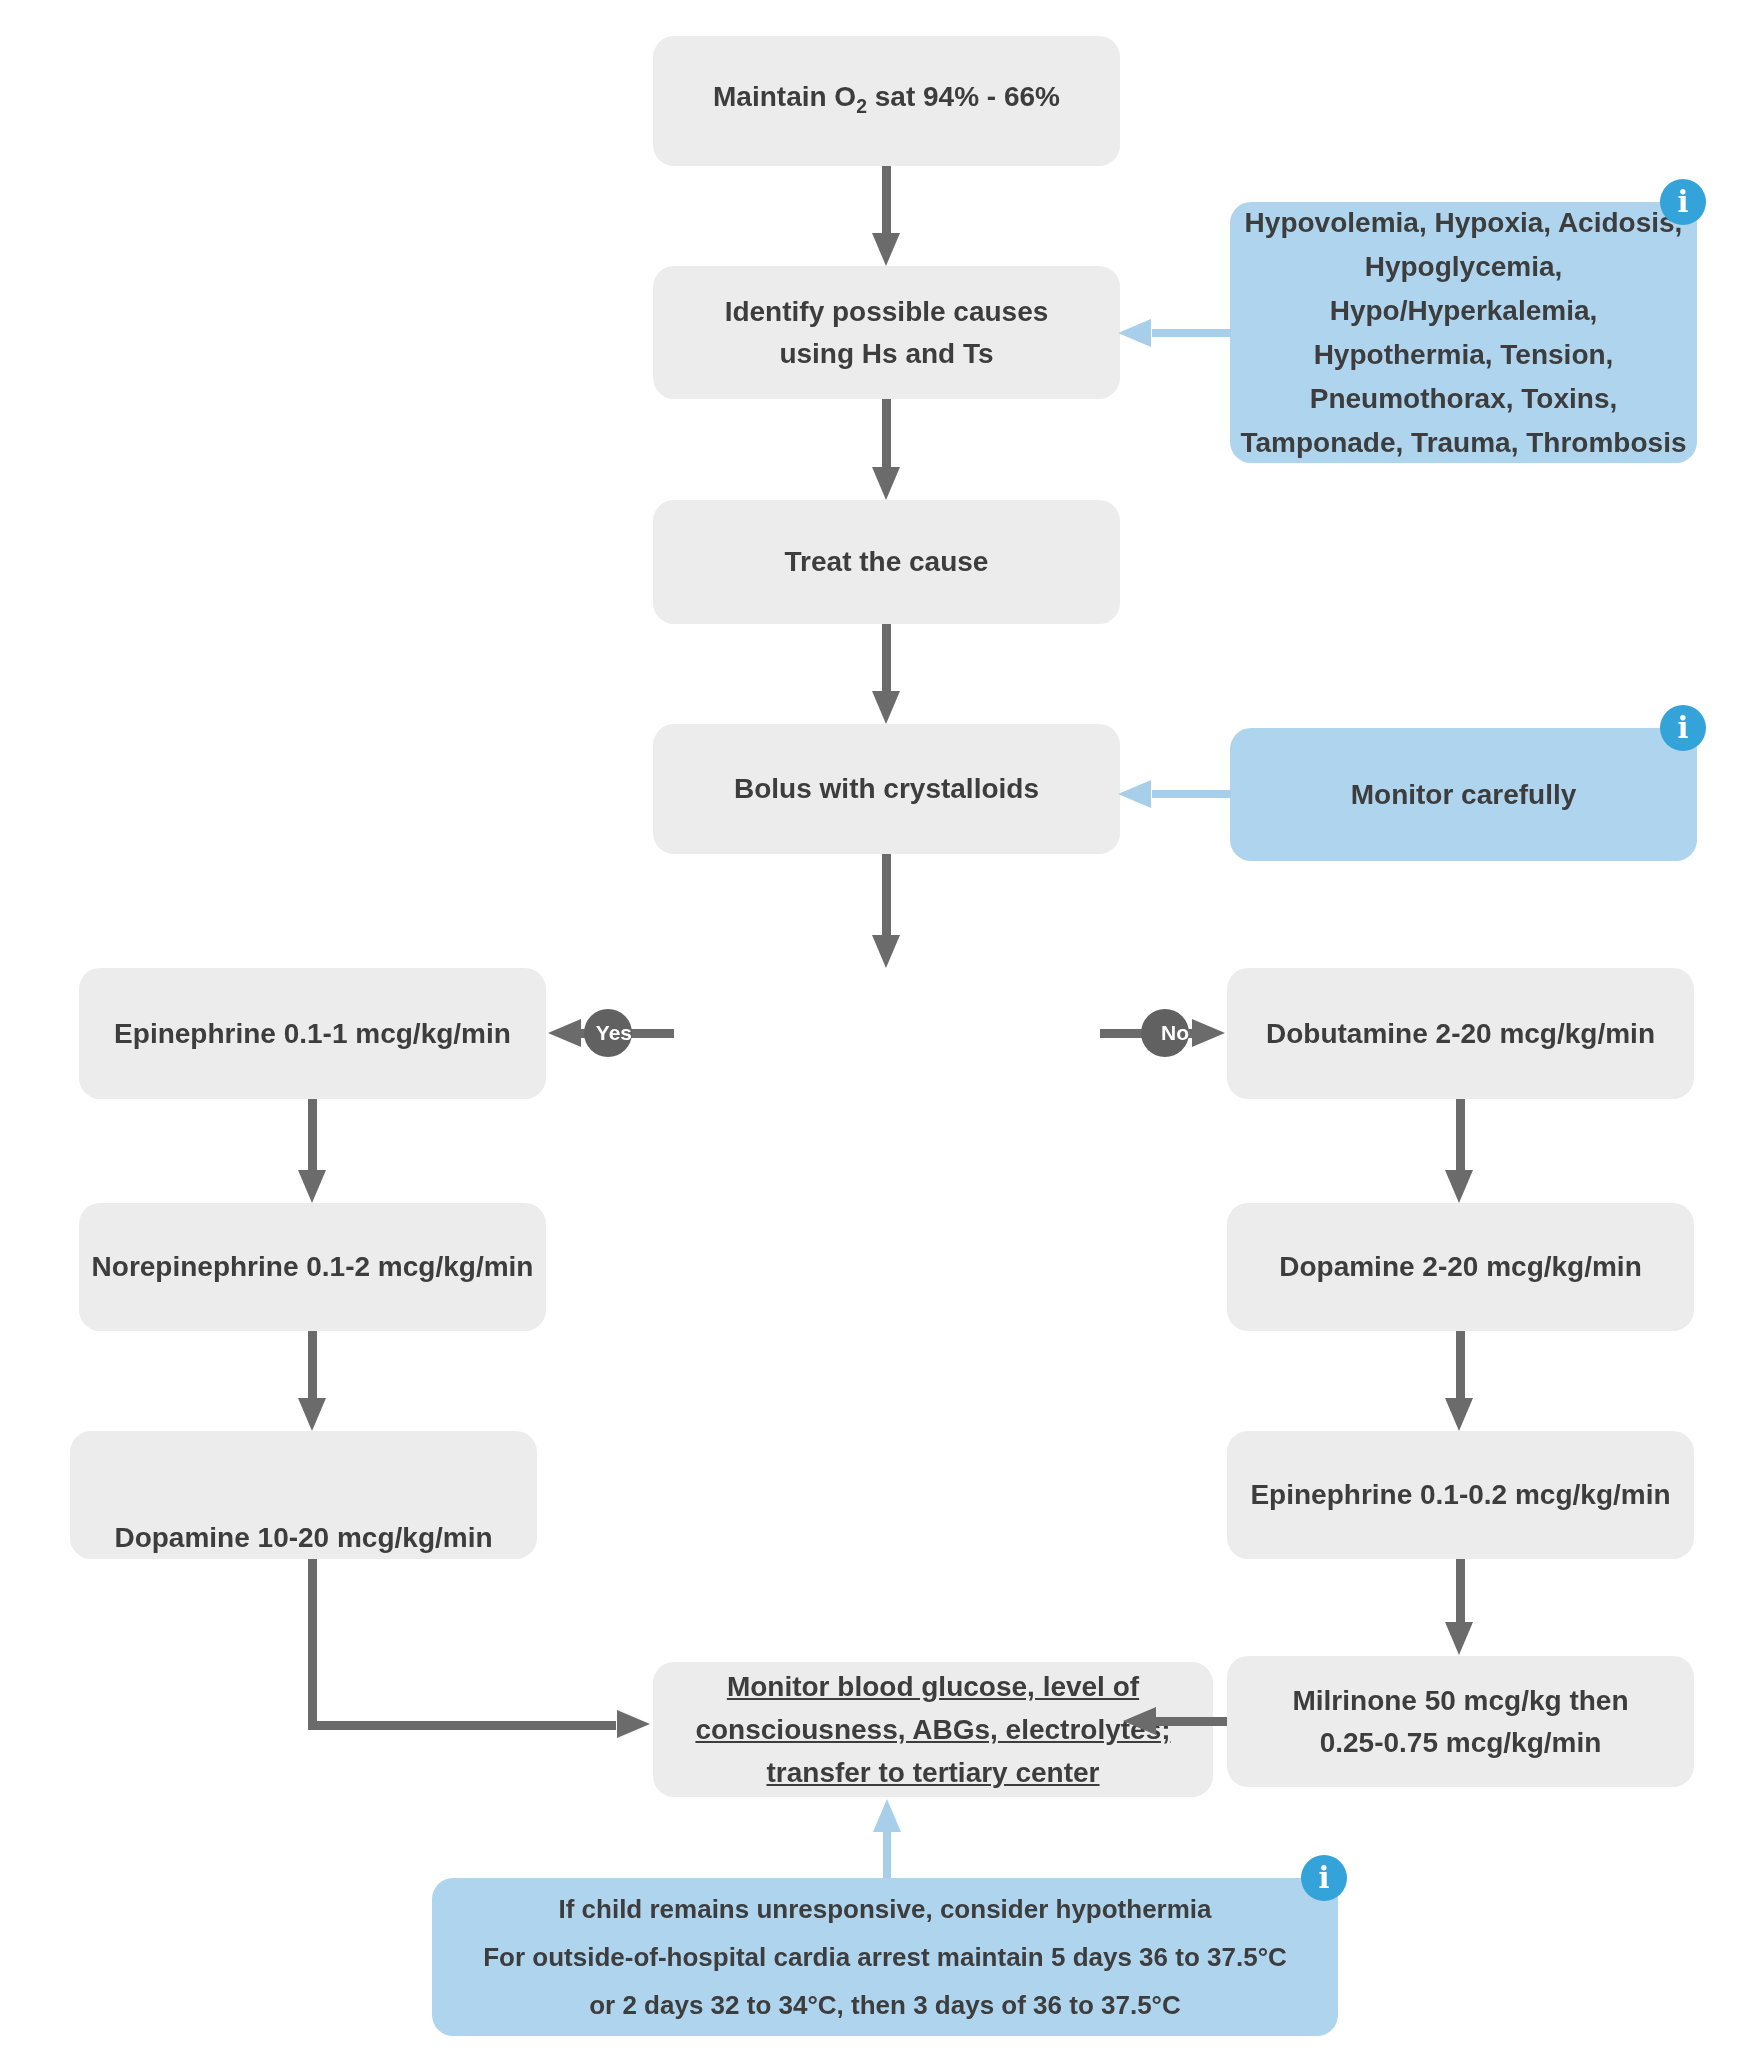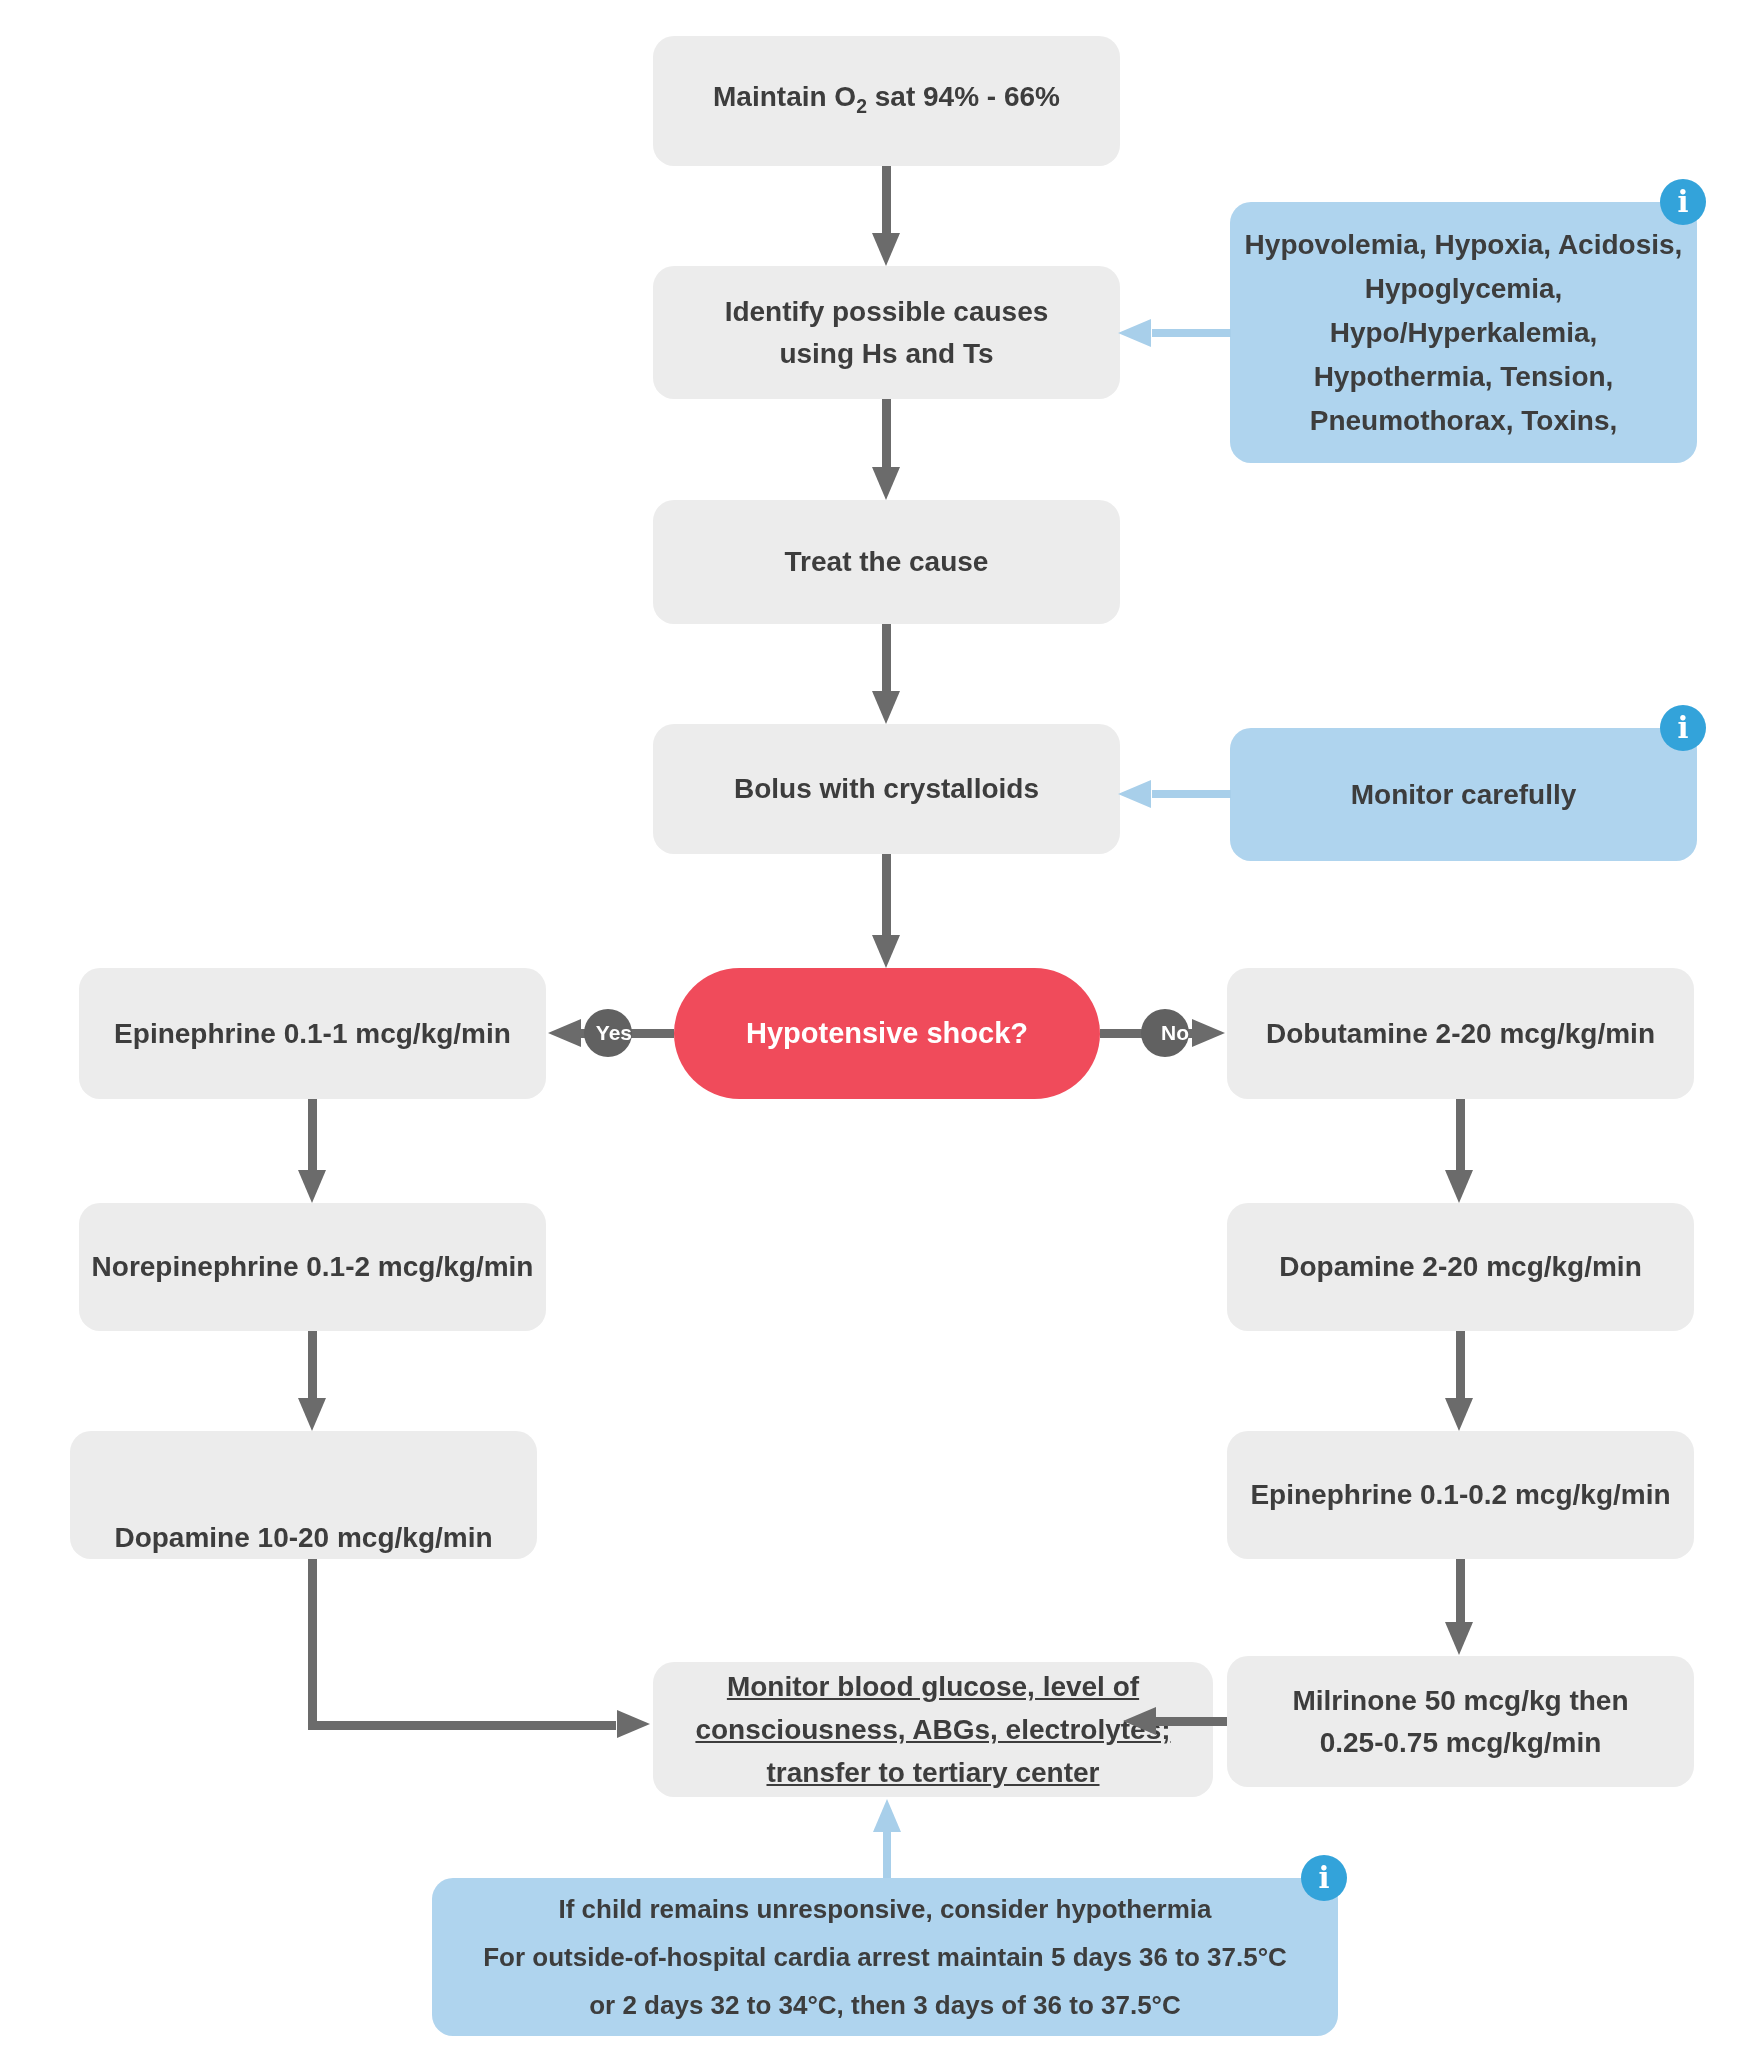--- a/index.html
+++ b/index.html
@@ -65,23 +65,20 @@
   </div>
 
   <div class="node" style="left:653px;top:500px;width:467px;height:124px;">
     <div>Treat the cause</div>
   </div>
 
   <div class="node" style="left:653px;top:724px;width:467px;height:130px;">
     <div>Bolus with crystalloids</div>
   </div>
 
-  <div class="decision" style="left:674px;top:968px;width:426px;height:131px;">
-    <div>Hypotensive shock?</div>
-  </div>
 
   <div class="node" style="left:79px;top:968px;width:467px;height:131px;">
     <div>Epinephrine 0.1-1 mcg/kg/min</div>
   </div>
   <div class="node" style="left:79px;top:1203px;width:467px;height:128px;">
     <div>Norepinephrine 0.1-2 mcg/kg/min</div>
   </div>
   <div class="node" style="left:70px;top:1431px;width:467px;height:128px;justify-content:flex-end;">
     <div>Dopamine 10-20 mcg/kg/min</div>
   </div>
@@ -105,20 +102,21 @@
     <div>consciousness, ABGs, electrolytes;</div>
     <div>transfer to tertiary center</div>
   </div>
 
   <div class="note" style="left:1230px;top:202px;width:467px;height:261px;">
     <div>Hypovolemia, Hypoxia, Acidosis,</div>
     <div>Hypoglycemia,</div>
     <div>Hypo/Hyperkalemia,</div>
     <div>Hypothermia, Tension,</div>
     <div>Pneumothorax, Toxins,</div>
+    <div>Tamponade, Trauma, Thrombosis</div>
   </div>
   <div class="info" style="left:1660px;top:179px;">
     <span>i</span>
   </div>
 
   <div class="note" style="left:1230px;top:728px;width:467px;height:133px;">
     <div>Monitor carefully</div>
   </div>
   <div class="info" style="left:1660px;top:705px;">
     <span>i</span>

